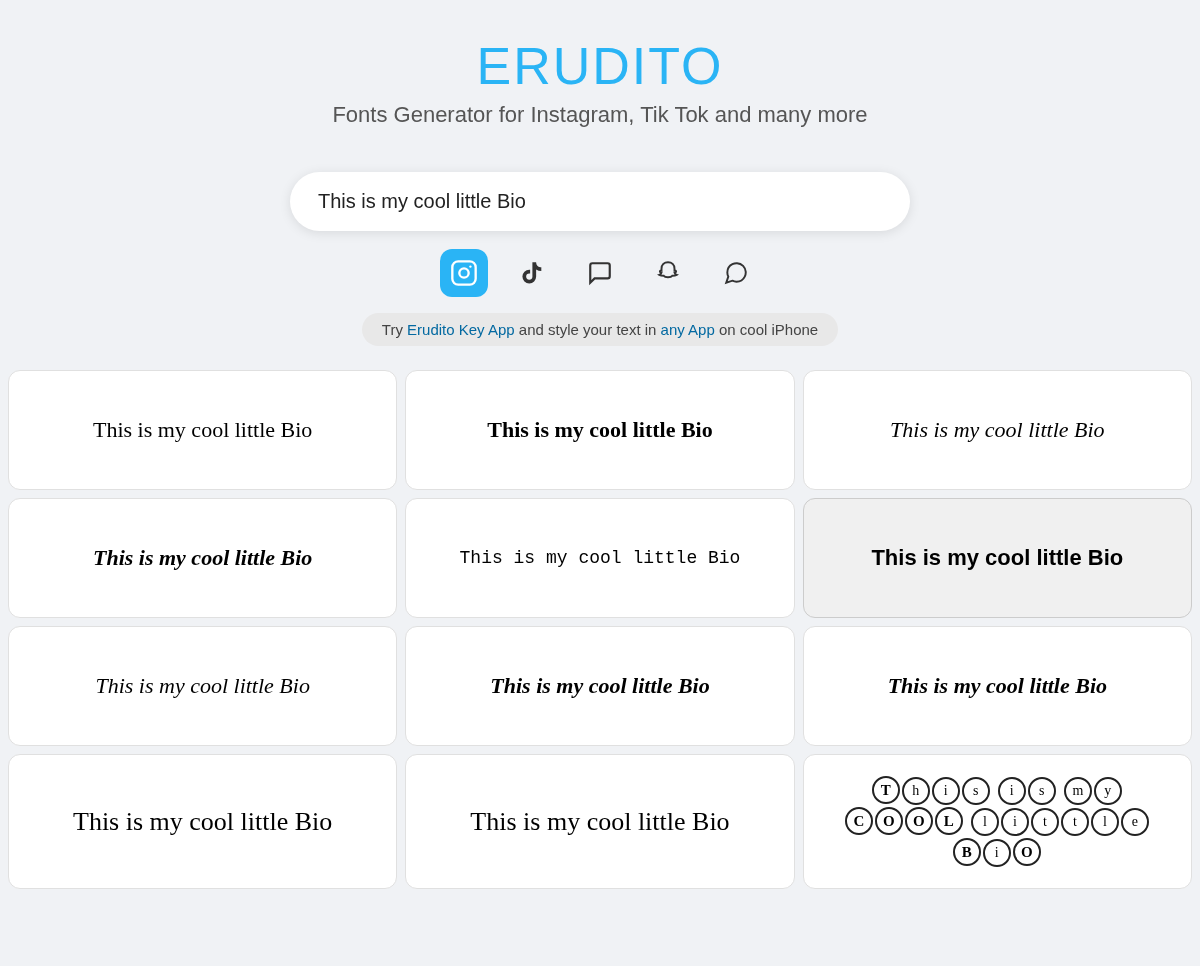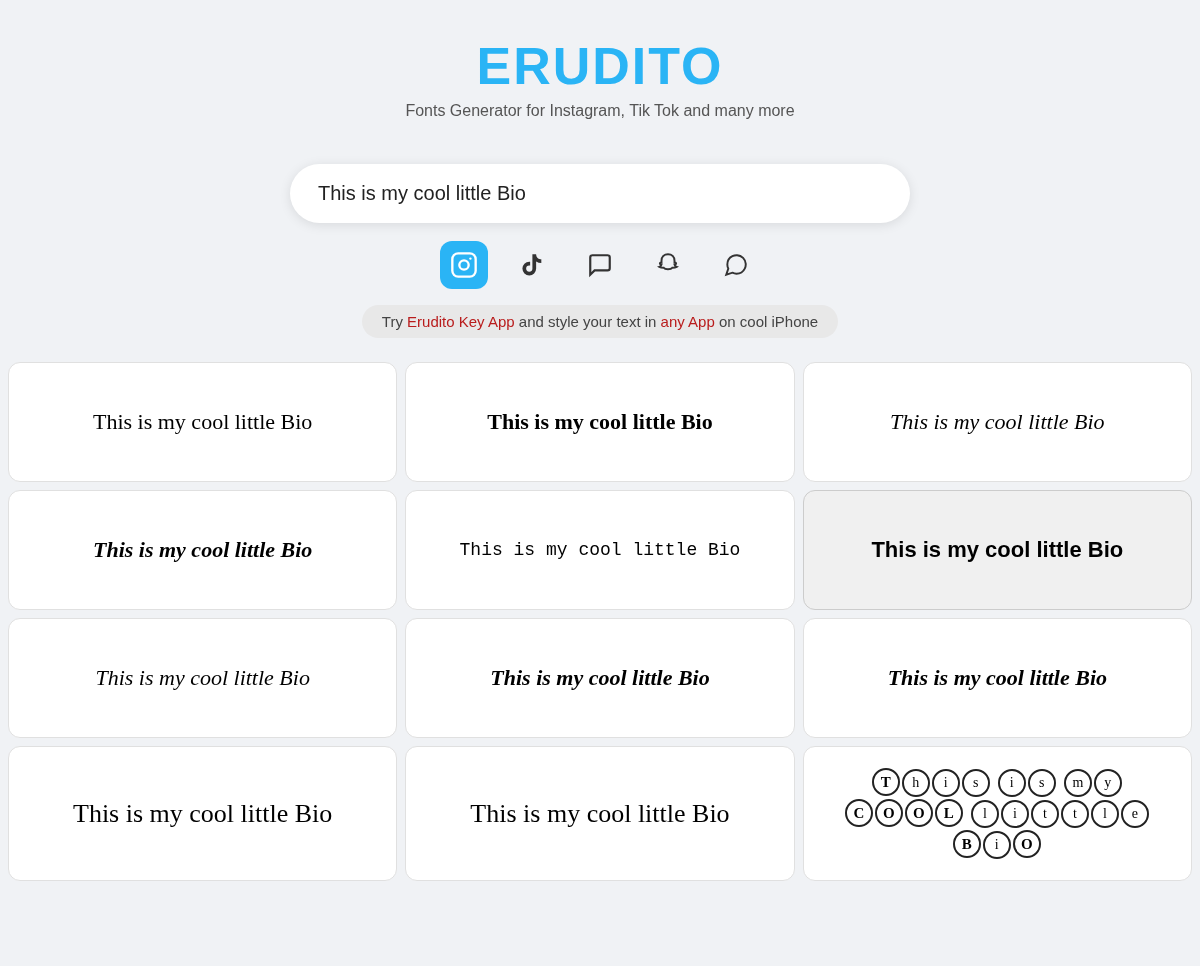--- a/index.html
+++ b/index.html
@@ -10,27 +10,27 @@
       min-height: 966px;
     }
 
     .header {
       text-align: center;
       padding: 36px 0 20px;
     }
 
     .app-title {
       font-size: 52px;
-      font-weight: 700;
+      font-weight: 400;
       color: #2ab4f5;
       letter-spacing: 2px;
     }
 
     .app-subtitle {
-      font-size: 16px;
+      font-size: 22px;
       color: #555;
       margin-top: 6px;
     }
 
     .input-wrapper {
       display: flex;
       justify-content: center;
       margin: 24px 0 18px;
     }
 
@@ -83,21 +83,21 @@
     .promo-text {
       display: inline-block;
       background: #e8e8e8;
       border-radius: 20px;
       padding: 8px 20px;
       font-size: 15px;
       color: #444;
     }
 
     .promo-text a {
-      color: #b91c1c;
+      color: #0369a1;
       text-decoration: none;
     }
 
     .grid {
       display: grid;
       grid-template-columns: repeat(3, 1fr);
       gap: 8px;
       padding: 0 8px 20px;
     }
 

